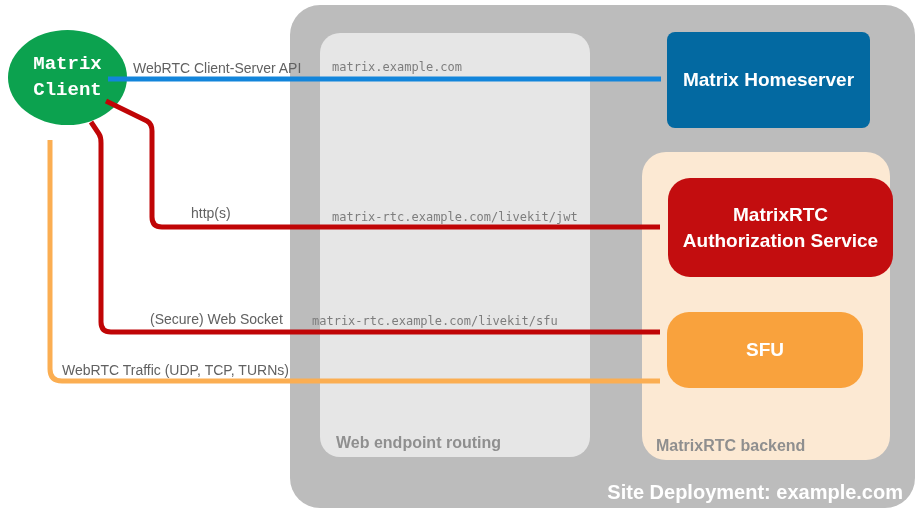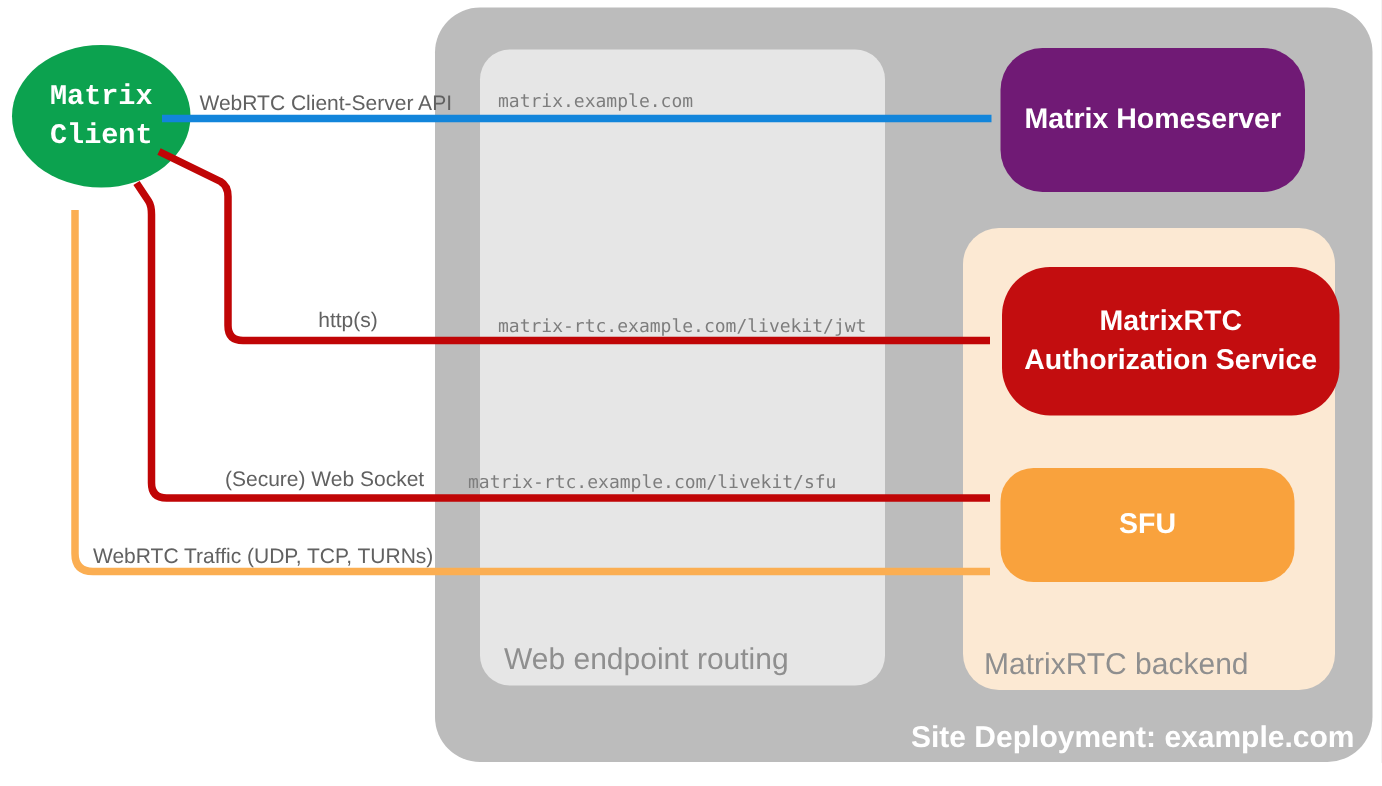--- a/index.html
+++ b/index.html
@@ -5,47 +5,47 @@
   html,body{margin:0;padding:0;background:#ffffff;}
   .canvas{
     position:relative;width:921px;height:524px;overflow:hidden;
     font-family:"Liberation Sans",sans-serif;background:#ffffff;
   }
   .box{position:absolute;box-sizing:border-box;}
   .site-box{left:290px;top:5px;width:625px;height:503px;border-radius:30px;background:#bcbcbc;}
   .routing-box{left:320px;top:33px;width:270px;height:424px;border-radius:20px;background:#e6e6e6;}
   .backend-box{left:642px;top:152px;width:248px;height:308px;border-radius:24px;background:#fce9d3;}
   .container-label{
-    position:absolute;font-weight:normal;font-size:20px;color:#8f8f8f;white-space:nowrap;
+    position:absolute;font-weight:bold;font-size:16px;color:#8f8f8f;white-space:nowrap;
   }
   .routing-box .container-label{left:16px;bottom:5px;}
   .backend-box .container-label{left:14px;bottom:5px;}
   .site-label{
     position:absolute;right:12px;bottom:4px;font-weight:bold;font-size:20px;color:#ffffff;white-space:nowrap;
   }
   .node{
     position:absolute;display:flex;align-items:center;justify-content:center;
     color:#ffffff;font-weight:bold;font-size:19px;line-height:1.35;text-align:center;
   }
   .node-client{left:8px;top:30px;width:95px;height:95px;border-radius:50%;background:#0ca24f;padding:0 12px;font-family:Liberation Mono, monospace;}
-  .node-homeserver{left:667px;top:32px;width:203px;height:96px;border-radius:28px;background:#701a75;}
-  .node-auth{left:668px;top:178px;width:197px;height:99px;border-radius:32px;background:#c30d0f;padding:0 14px;}
+  .node-homeserver{left:667px;top:32px;width:203px;height:96px;border-radius:8px;background:#0369a1;}
+  .node-auth{left:668px;top:178px;width:197px;height:99px;border-radius:22px;background:#c30d0f;padding:0 14px;}
   .node-sfu{left:667px;top:312px;width:196px;height:76px;border-radius:22px;background:#f9a23d;}
   .endpoint{
     position:absolute;font-family:"DejaVu Sans Mono",monospace;font-size:12px;line-height:14px;
     color:#7d7d7d;white-space:nowrap;text-align:center;
   }
   .ep-0{left:332px;top:60px;}
   .ep-1{left:332px;top:210px;}
   .ep-2{left:312px;top:314px;}
   .arrow-label{
     position:absolute;font-size:14px;line-height:15px;color:#616161;white-space:nowrap;
   }
   .al-0{left:133px;top:61px;}
-  .al-1{left:191px;top:206px;width:82px;text-align:center;}
+  .al-1{left:191px;top:206px;width:82px;text-align:left;}
   .al-2{left:150px;top:312px;}
   .al-3{left:62px;top:363px;}
   .arrows{position:absolute;left:0;top:0;width:921px;height:524px;pointer-events:none;}
   .arrows path{fill:none;stroke-width:5;stroke-linejoin:round;}
   .edge-blue{stroke:#1285db;}
   .edge-red{stroke:#c00506;}
   .edge-orange{stroke:#fbae52;}
 </style>
 </head>
 <body>

